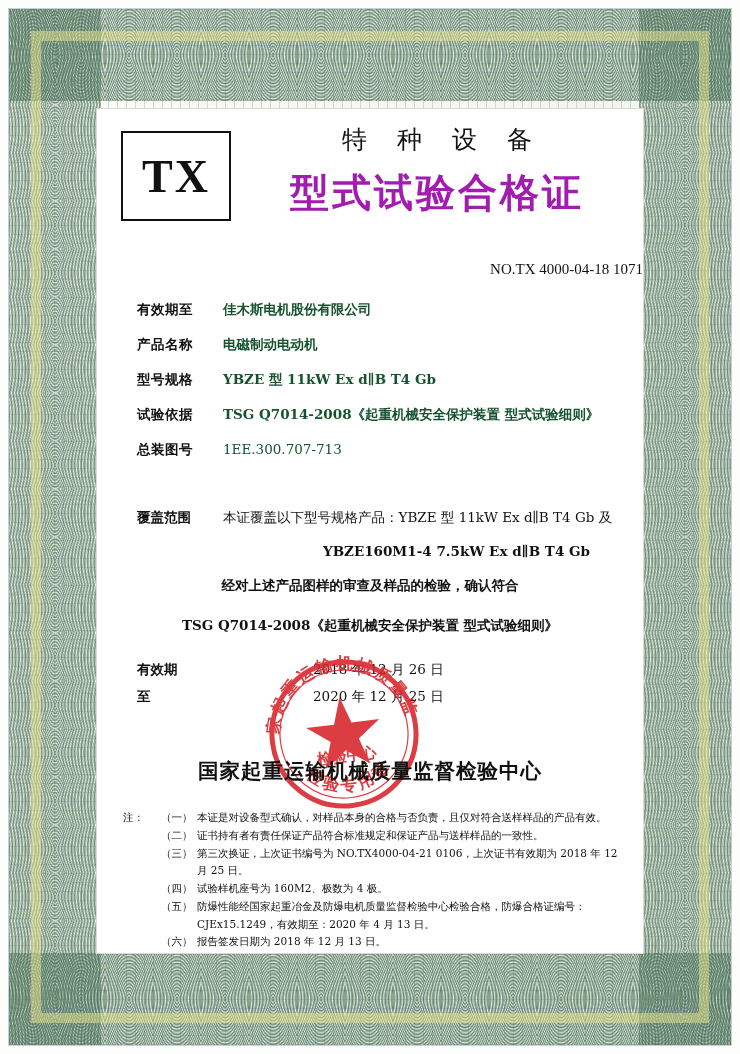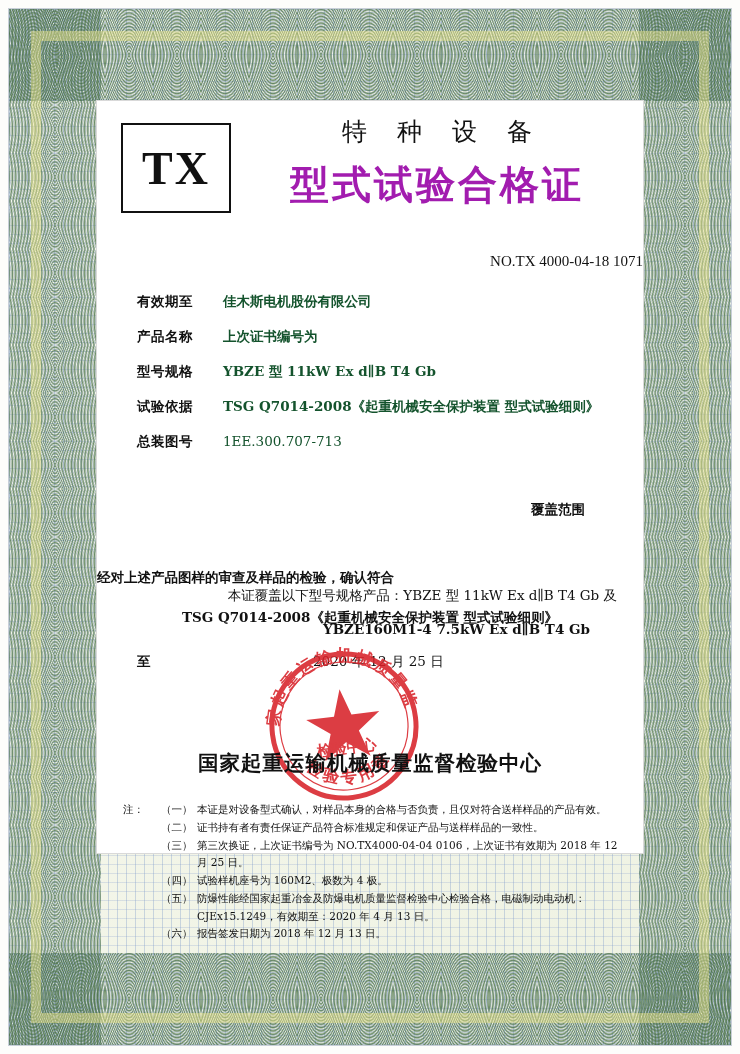--- a/index.html
+++ b/index.html
@@ -64,23 +64,23 @@
     position: absolute;
     left: 22px; top: 22px; right: 22px; bottom: 22px;
     border: 10px solid rgba(245,235,140,0.45);
     pointer-events: none;
   }
 
   
   .inner {
     position: absolute;
     left: 96px;
-    top: 100px;
+    top: 108px;
     width: 548px;
-    height: 754px;
+    height: 846px;
     background: #ffffff;
     border: 1px solid #d9d9d9;
     box-sizing: border-box;
     padding: 16px;
   }
 
   
   .tx-box {
     position: absolute;
     left: 24px;
@@ -168,22 +168,21 @@
 
   
   .coverage {
     position: absolute;
     left: 40px;
     top: 400px;
     width: 480px;
   }
   .coverage-row {
     display: flex;
-    align-items: flex-end;
-    flex-direction: column;
+    align-items: center;
   }
   .coverage-label {
     width: 86px;
     flex: 0 0 86px;
     font-family: "DejaVu Serif", serif;
     font-size: 13.5px;
     font-weight: bold;
     color: #111;
   }
   .coverage-line1 {
@@ -198,20 +197,21 @@
     font-family: "DejaVu Serif", serif;
     font-size: 13.5px;
     font-weight: bold;
     color: #111;
   }
 
   .statement {
     position: absolute;
     left: 0; right: 0;
     top: 468px;
+    text-align: center;
     font-family: "DejaVu Serif", serif;
     font-size: 13.5px;
     font-weight: bold;
     color: #111;
   }
   .standard-line {
     position: absolute;
     left: 0; right: 0;
     top: 508px;
     text-align: center;
@@ -333,21 +333,21 @@
 
     <div class="cert-no">NO.TX 4000-04-18 1071</div>
 
     <div class="fields">
       <div class="field-row">
         <div class="field-label">有效期至</div>
         <div class="field-value">佳木斯电机股份有限公司</div>
       </div>
       <div class="field-row">
         <div class="field-label">产品名称</div>
-        <div class="field-value">上次证书编号为</div>
+        <div class="field-value">电磁制动电动机</div>
       </div>
       <div class="field-row">
         <div class="field-label">型号规格</div>
         <div class="field-value">YBZE 型 11kW Ex d∥B T4 Gb</div>
       </div>
       <div class="field-row">
         <div class="field-label">试验依据</div>
         <div class="field-value">TSG Q7014-2008《起重机械安全保护装置 型式试验细则》</div>
       </div>
       <div class="field-row">
@@ -361,20 +361,24 @@
         <div class="coverage-label">覆盖范围</div>
         <div class="coverage-line1">本证覆盖以下型号规格产品：YBZE 型 11kW Ex d∥B T4 Gb 及</div>
       </div>
       <div class="coverage-line2">YBZE160M1-4 7.5kW Ex d∥B T4 Gb</div>
     </div>
 
     <div class="statement">经对上述产品图样的审查及样品的检验，确认符合</div>
     <div class="standard-line">TSG Q7014-2008《起重机械安全保护装置 型式试验细则》</div>
 
     <div class="validity">
+      <div class="validity-row">
+        <div class="validity-label">有效期</div>
+        <div class="validity-value">2018 年 12 月 26 日</div>
+      </div>
       <div class="validity-row">
         <div class="validity-label">至</div>
         <div class="validity-value">2020 年 12 月 25 日</div>
       </div>
     </div>
 
     <div class="seal">
       <svg width="178" height="178" viewBox="0 0 178 178" xmlns="http://www.w3.org/2000/svg">
         <defs>
           <path id="sealArcTop" d="M 24,89 A 65,65 0 0 1 154,89" fill="none"></path>
@@ -404,29 +408,29 @@
           <div class="note-item">
             <div class="note-idx">（一）</div>
             <div class="note-text">本证是对设备型式确认，对样品本身的合格与否负责，且仅对符合送样样品的产品有效。</div>
           </div>
           <div class="note-item">
             <div class="note-idx">（二）</div>
             <div class="note-text">证书持有者有责任保证产品符合标准规定和保证产品与送样样品的一致性。</div>
           </div>
           <div class="note-item">
             <div class="note-idx">（三）</div>
-            <div class="note-text">第三次换证，上次证书编号为 NO.TX4000-04-04 0106，上次证书有效期为 2018 年 12 月 25 日。</div>
+            <div class="note-text">第三次换证，上次证书编号为 NO.TX4000-04-21 0106，上次证书有效期为 2018 年 12 月 25 日。</div>
           </div>
           <div class="note-item">
             <div class="note-idx">（四）</div>
             <div class="note-text">试验样机座号为 160M2、极数为 4 极。</div>
           </div>
           <div class="note-item">
             <div class="note-idx">（五）</div>
-            <div class="note-text">防爆性能经国家起重冶金及防爆电机质量监督检验中心检验合格，电磁制动电动机：</div>
+            <div class="note-text">防爆性能经国家起重冶金及防爆电机质量监督检验中心检验合格，防爆合格证编号：</div>
           </div>
           <div class="note-sub">CJEx15.1249，有效期至：2020 年 4 月 13 日。</div>
           <div class="note-item">
             <div class="note-idx">（六）</div>
             <div class="note-text">报告签发日期为 2018 年 12 月 13 日。</div>
           </div>
         </div>
       </div>
     </div>
 

